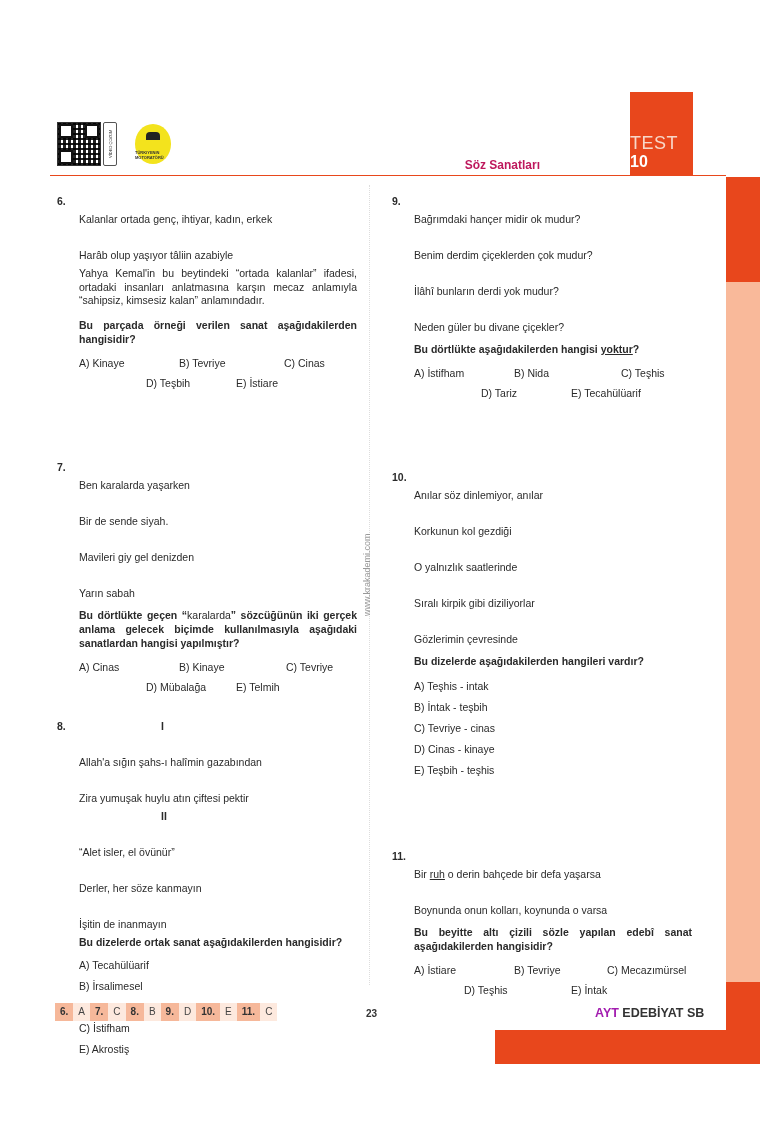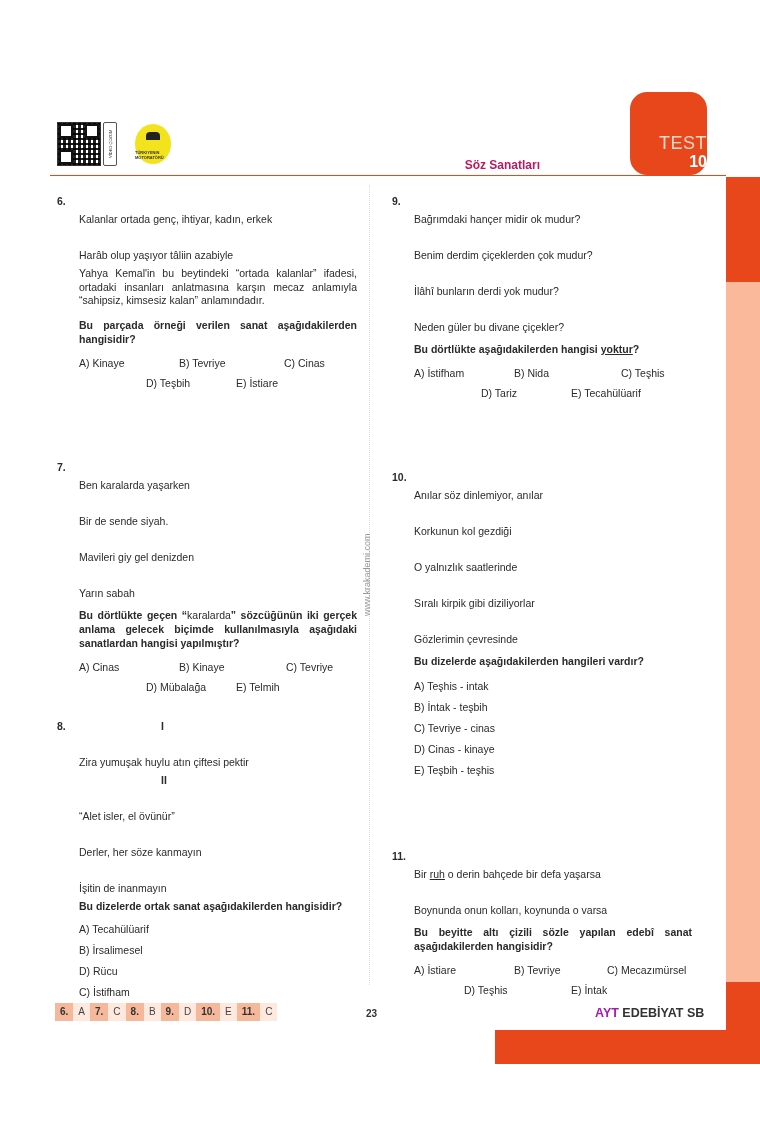--- a/index.html
+++ b/index.html
@@ -11,21 +11,21 @@
         repeating-linear-gradient(90deg,#222 0 3px,#fff 3px 5px),
         repeating-linear-gradient(0deg,#222 0 2px,#fff 2px 5px); background-blend-mode:multiply;
         border:1px solid #333; }
   .qr .corner { position:absolute; width:10px; height:10px; border:2px solid #111; background:#fff; }
   .qr-label { left:103px; top:122px; width:12px; height:42px; border:1px solid #555; border-radius:2px;
         font-size:4px; writing-mode:vertical-rl; transform:rotate(180deg); display:flex; align-items:center; justify-content:center; color:#333; }
   .badge { left:135px; top:124px; width:36px; height:40px; border-radius:50%; background:#f3e31d;
         font-size:4px; font-weight:bold; color:#333; display:flex; align-items:flex-end; justify-content:center; padding-bottom:4px; box-sizing:border-box; }
   .badge .hat { position:absolute; top:8px; left:11px; width:14px; height:8px; background:#222; border-radius:4px 4px 0 0; }
   .section-title { right:220px; top:158px; font-size:12px; font-weight:bold; color:#be185d; white-space:nowrap; }
-  .test-tab { left:630px; top:92px; width:77px; height:83px; background:#e8471c; color:#fff; text-align:right; box-sizing:border-box; padding-top:42px;border-radius:17px; }
+  .test-tab { left:630px; top:92px; width:63px; height:83px; background:#e8471c; color:#fff; text-align:left; box-sizing:border-box; padding-top:42px; }
   .test-tab .t1 { font-size:18px; line-height:18px; font-weight:normal; color:#f8d7c8; letter-spacing:0.5px; }
   .test-tab .t2 { font-size:16px; line-height:20px; font-weight:bold; }
   .rule { left:50px; top:175px; width:676px; height:1px; background:#e8471c; }
   .strip-dark { left:726px; top:177px; width:34px; height:105px; background:#e8471c; }
   .strip-light { left:726px; top:282px; width:34px; height:700px; background:#f9b99a; }
   .strip-bottom { left:726px; top:982px; width:34px; height:82px; background:#e8471c; }
   .bottom-bar { left:495px; top:1030px; width:265px; height:34px; background:#e8471c; }
   .watermark { left:362px; top:520px; width:14px; height:110px; font-size:9px; color:#999; writing-mode:vertical-rl; transform:rotate(180deg); text-align:center; }
   .divider { left:369px; top:185px; width:0; height:800px; border-left:1px dotted #ddd; }
   
@@ -113,20 +113,21 @@
       <span style="left:67px">D) Mübalağa</span>
       <span style="left:157px">E) Telmih</span>
     </div>
   </div>
 </div>
 
 <div class="q" style="left:57px; top:717px; width:300px;">
   <span class="num">8.</span>
   <div class="body">
     <span class="roman">I</span>
+    <span class="line">Allah'a sığın şahs-ı halîmin gazabından</span>
     <span class="line">Zira yumuşak huylu atın çiftesi pektir</span>
     <span class="roman">II</span>
     <span class="line">“Alet isler, el övünür”</span>
     <span class="line">Derler, her söze kanmayın</span>
     <span class="line">İşitin de inanmayın</span>
     <span class="stem" style="margin:2px 0 6px 0">Bu dizelerde ortak sanat aşağıdakilerden hangisidir?</span>
     <span class="opt-v">A) Tecahülüarif</span>
     <span class="opt-v">B) İrsalimesel</span>
     <span class="opt-v">D) Rücu</span>
     <span class="opt-v">C) İstifham</span>

